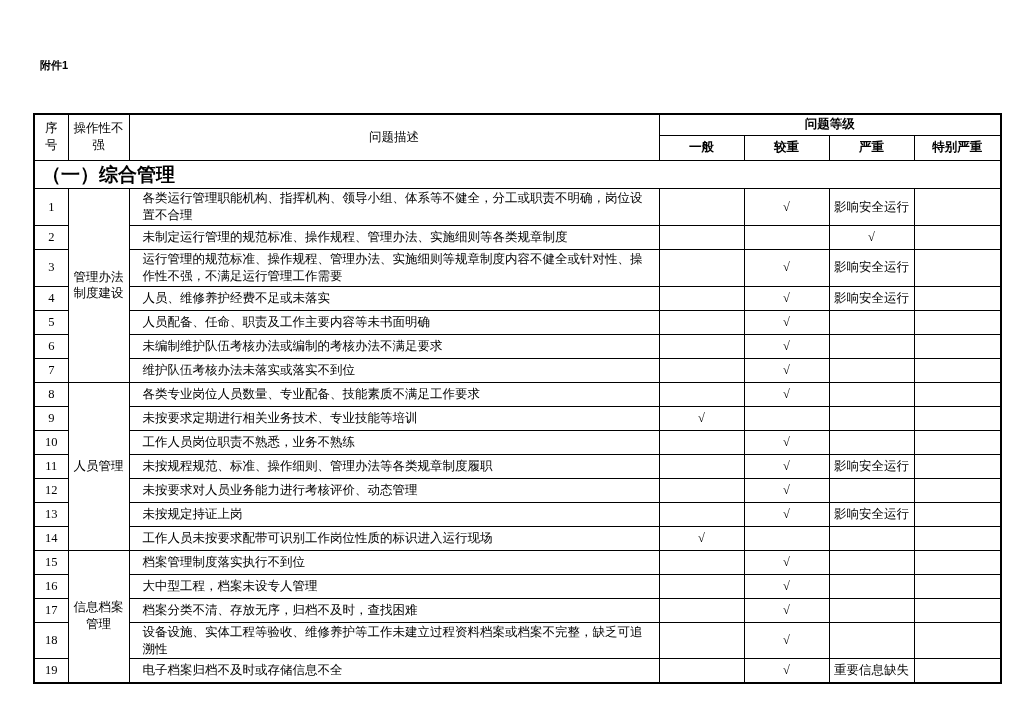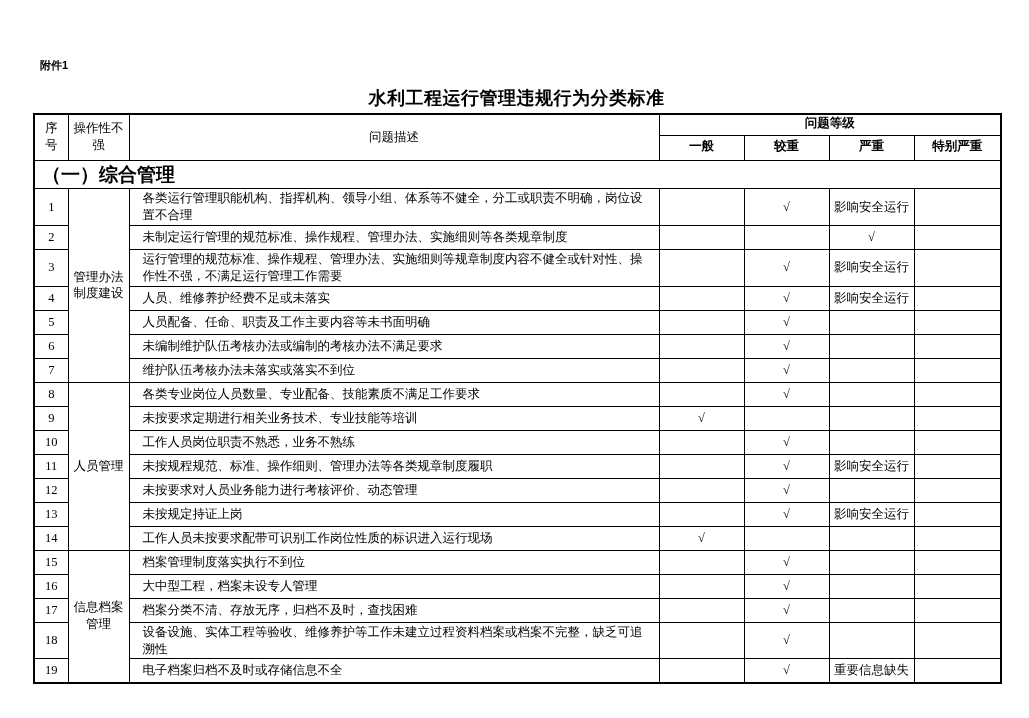--- a/index.html
+++ b/index.html
@@ -43,21 +43,21 @@
     border: 1px solid #000;
     padding: 1px 4px;
     font-size: 12.5px;
     font-weight: normal;
     line-height: 1.35;
     overflow: hidden;
   }
   
   .std-table th { text-align: center; vertical-align: middle; }
   th.h-plain { font-family: "Liberation Serif", "DejaVu Serif", serif; font-weight: normal; }
-  th.h-bold  { font-family: Liberation Mono, monospace; font-weight: bold; }
+  th.h-bold  { font-family: Liberation Sans, sans-serif; font-weight: bold; }
   tr.hdr-top th { height: 21px; }
   tr.hdr-sub th { height: 25px; }
 
   
   td.section-cell {
     font-family: "Liberation Sans", "DejaVu Sans", sans-serif;
     font-weight: bold;
     font-size: 19px;
     height: 21px;
     text-align: left;
@@ -73,21 +73,20 @@
   td.desc-cell { text-align: left; padding-left: 13px; padding-right: 5px; }
   td.lvl-cell  { text-align: center; }
 </style>
 </head>
 <body>
 
 <div class="page">
 
   <div class="attachment-label">附件1</div>
 
-  <div class="doc-title">水利工程运行管理违规行为分类标准</div>
 
   <table class="std-table">
     <colgroup>
       <col style="width:34px">
       <col style="width:61px">
       <col style="width:530px">
       <col style="width:85px">
       <col style="width:85px">
       <col style="width:85px">
       <col style="width:87px">

